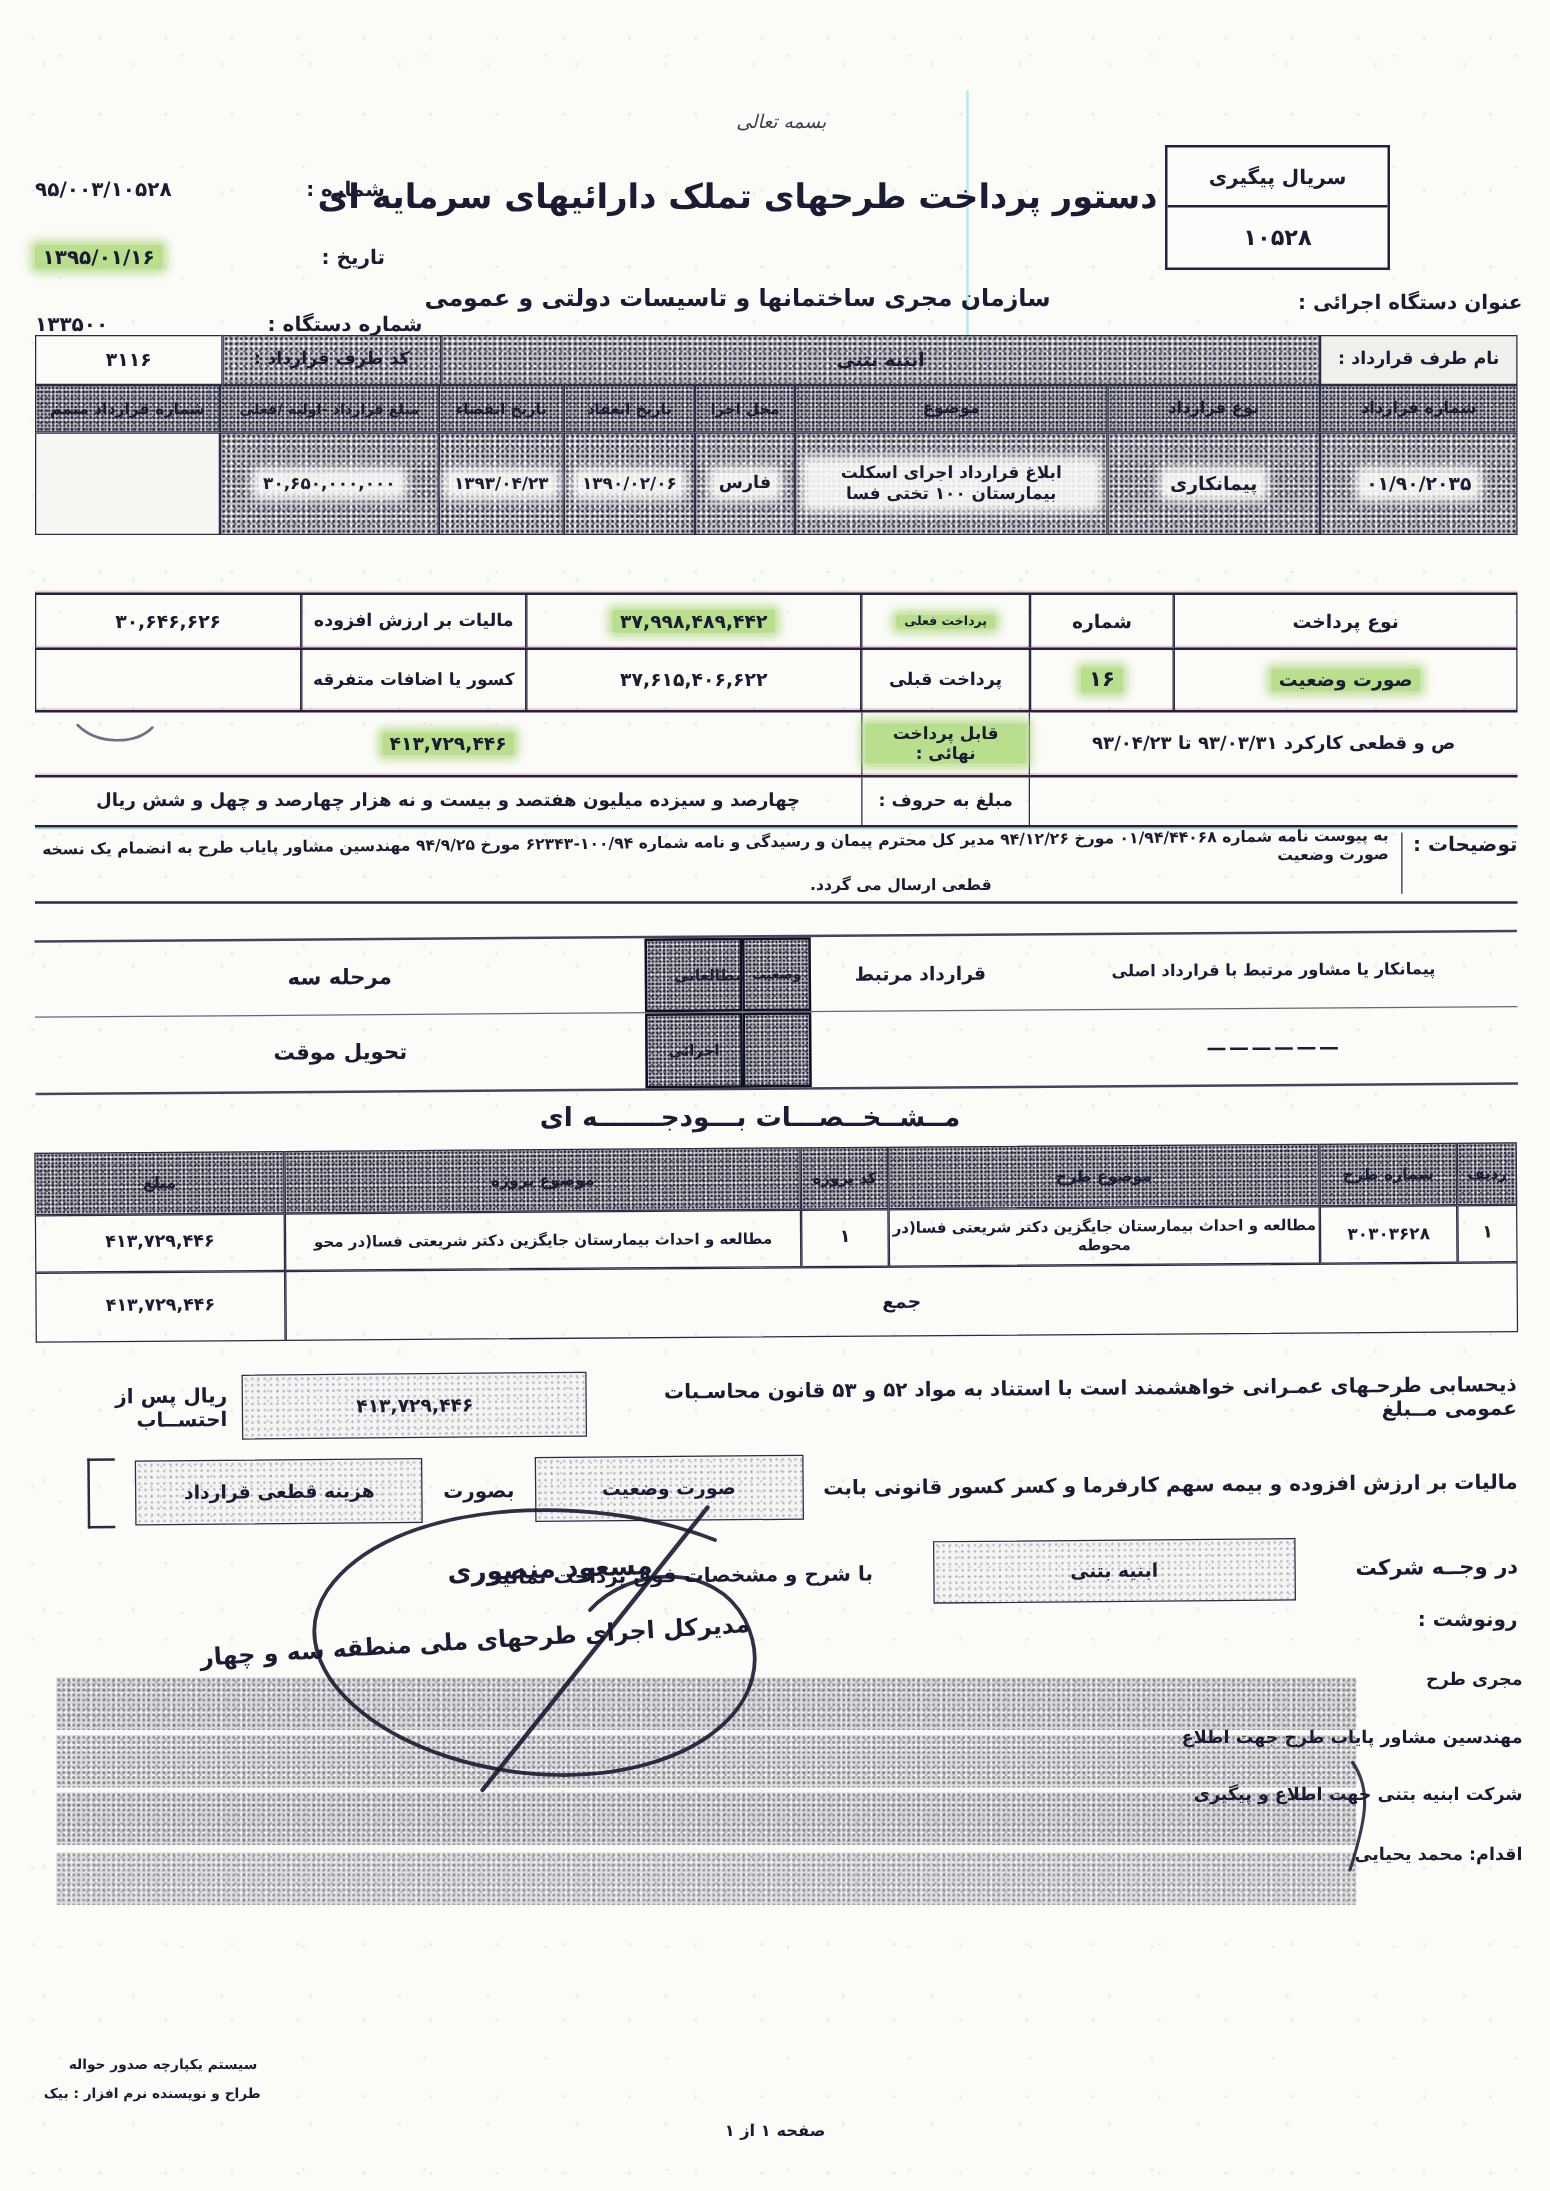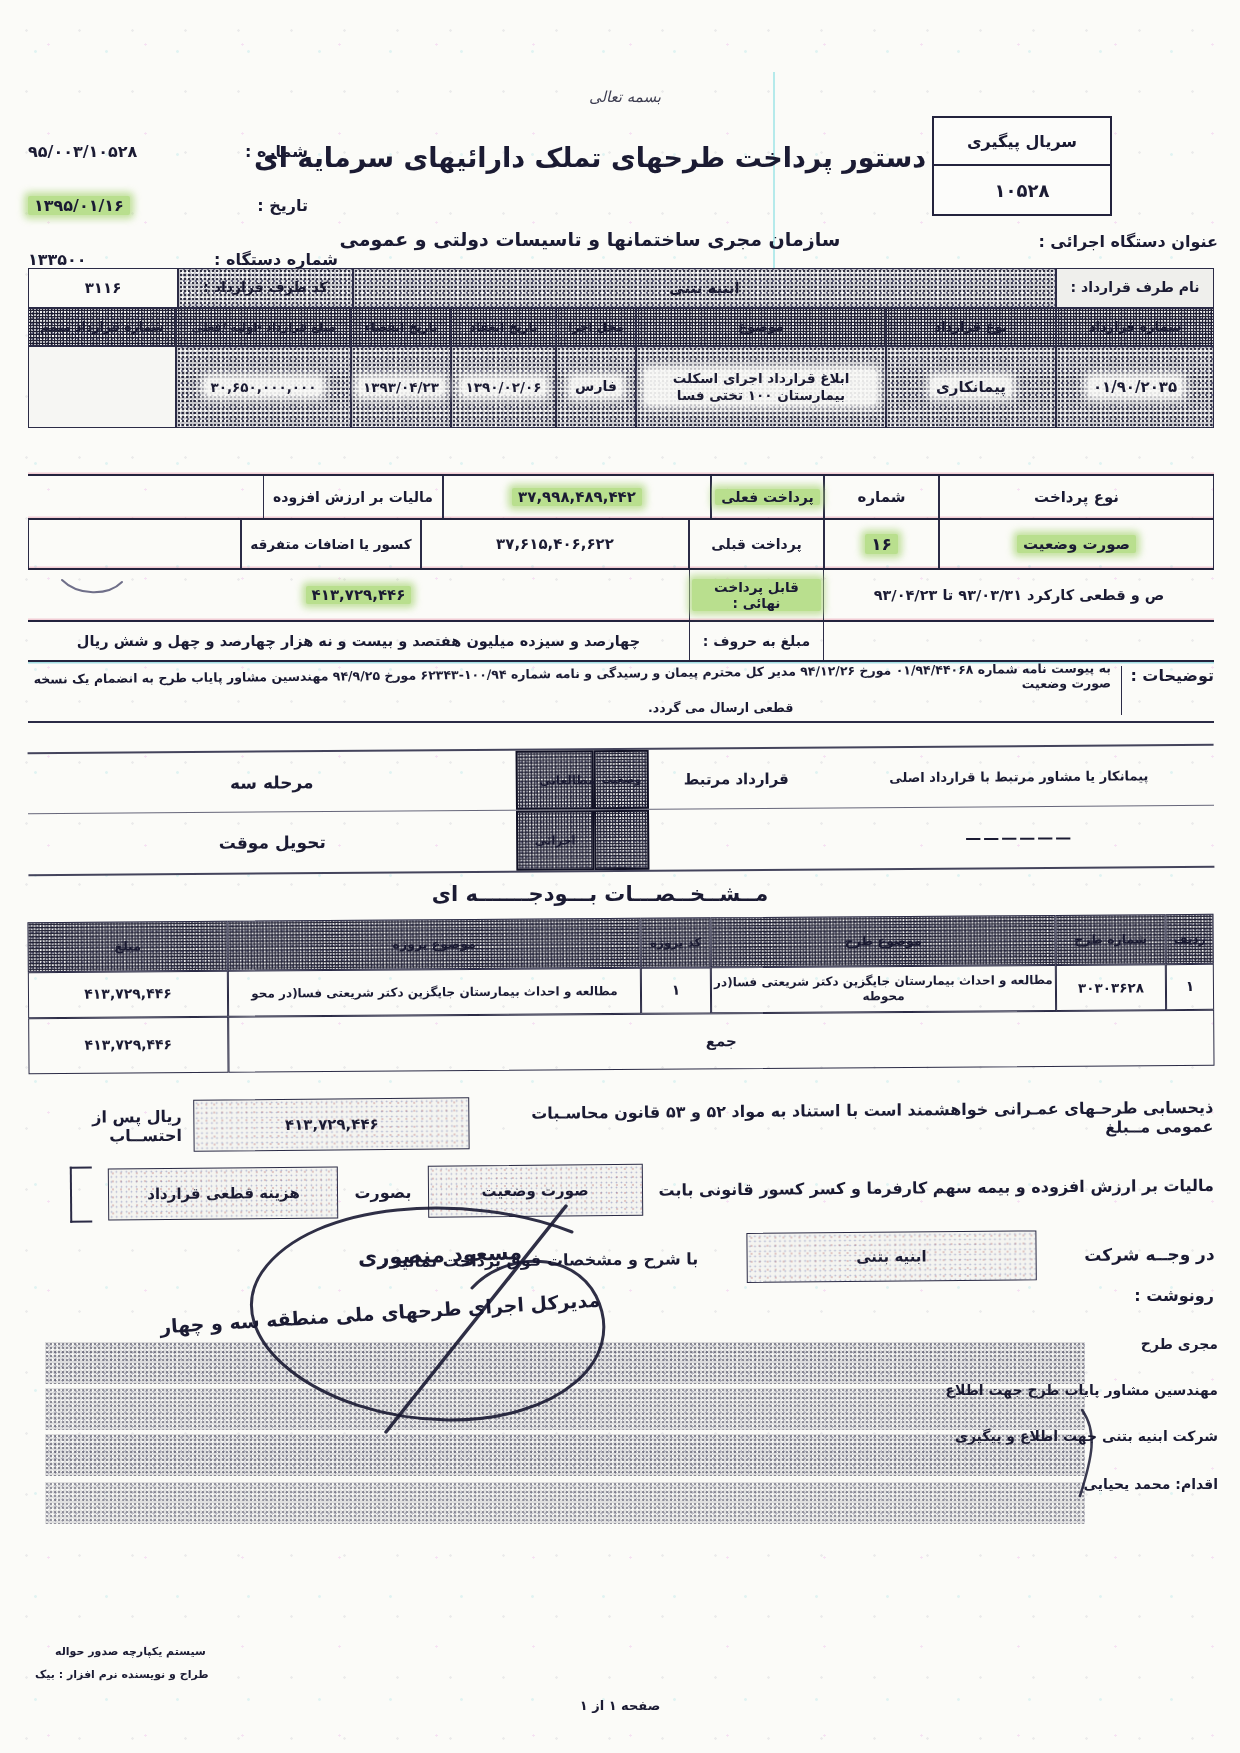--- a/index.html
+++ b/index.html
@@ -143,27 +143,28 @@
       </div>
       <div class="cell" style="width:148px; background:#f6f6f3;"></div>
     </div>
 
   </div>
 
   <div class="abs" style="left:28px; top:474px; width:1186px;">
     <div class="prow chroma" style="height:44px;">
       <div class="pcell b" style="width:275px; font-size:15px;">نوع پرداخت</div>
       <div class="pcell b" style="width:115px; font-size:15px;">شماره</div>
-      <div class="pcell b" style="width:113px; font-size:14px;">
+      <div class="pcell b" style="width:135px; font-size:10px;">
         <span class="hl">پرداخت فعلی</span>
       </div>
       <div class="pcell b" style="width:268px; font-size:15px;">
         <span class="hl">۳۷,۹۹۸,۴۸۹,۴۴۲</span>
       </div>
       <div class="pcell b" style="width:180px; font-size:14px;">مالیات بر ارزش افزوده</div>
+      <div class="pcell b" style="width:213px; font-size:15px;">۳۰,۶۴۶,۶۲۶</div>
     </div>
     <div class="prow chroma" style="height:50px;">
       <div class="pcell b" style="width:275px; font-size:15px;">
         <span class="hl">صورت وضعیت</span>
       </div>
       <div class="pcell b" style="width:115px; font-size:17px;">
         <span class="hl">۱۶</span>
       </div>
       <div class="pcell b" style="width:135px; font-size:14px;">پرداخت قبلی</div>
       <div class="pcell b" style="width:268px; font-size:15px;">۳۷,۶۱۵,۴۰۶,۶۲۲</div>

